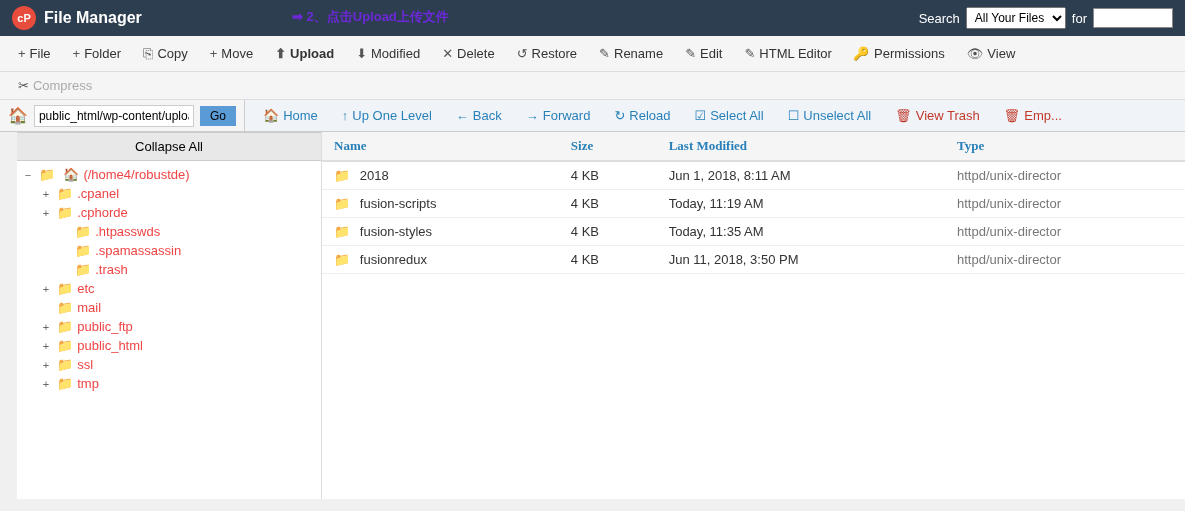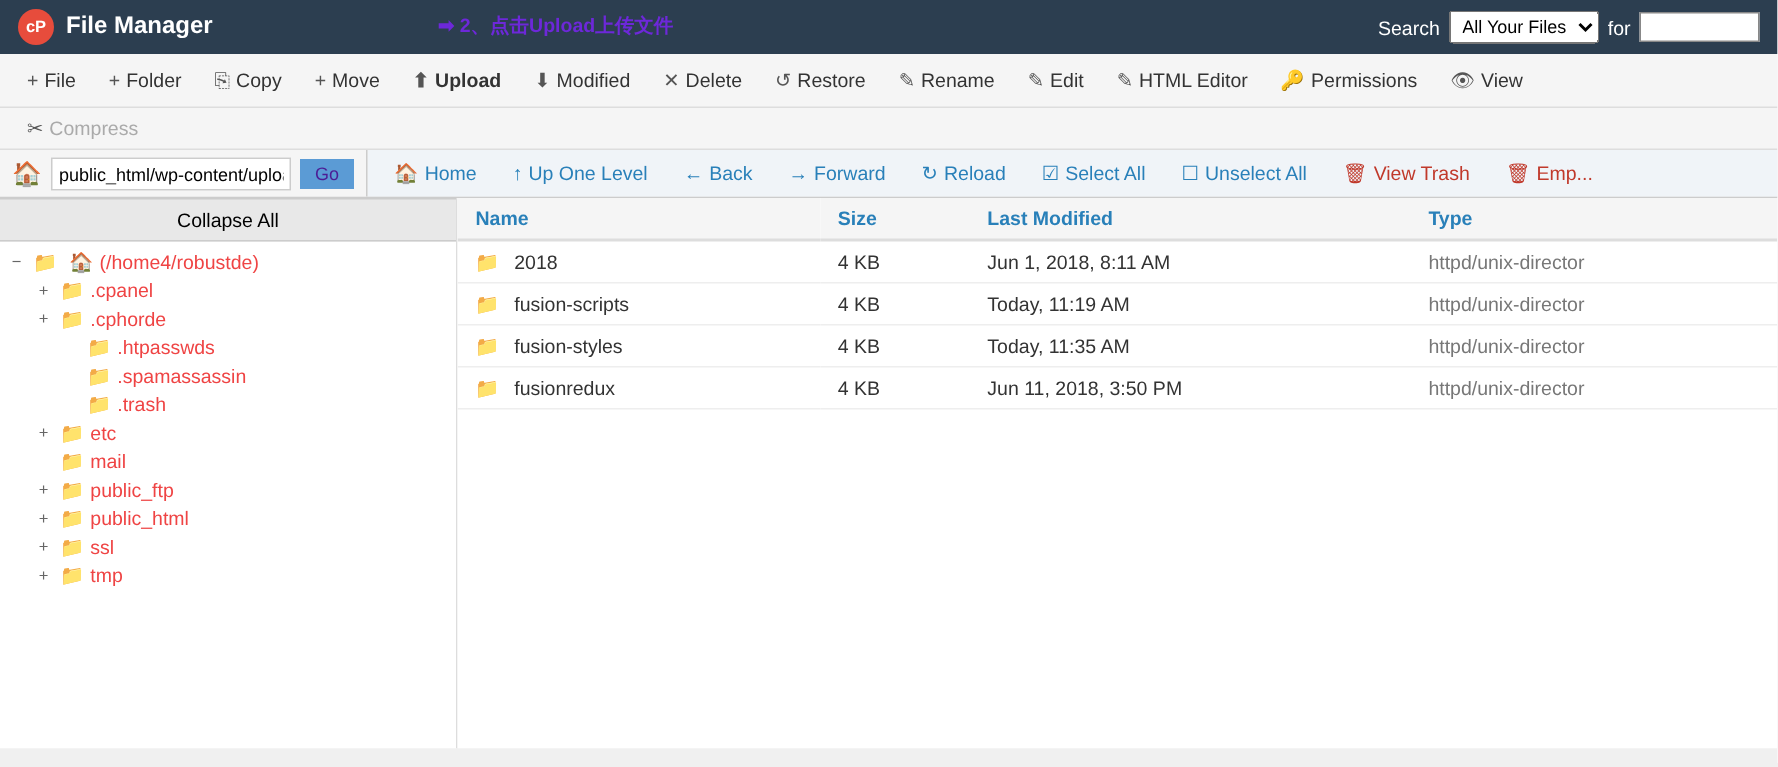--- a/index.html
+++ b/index.html
@@ -143,20 +143,21 @@
       min-height: 300px;
     }
 
     
     .sidebar {
       width: 305px;
       min-width: 305px;
       background: white;
       border-right: 1px solid #ddd;
       overflow-y: auto;
+      margin-left: 17px;
     }
     .collapse-all-btn {
       width: 100%;
       padding: 6px 12px;
       background: #e8e8e8;
       border: 1px solid #ccc;
       border-left: none;
       border-right: none;
       cursor: pointer;
       text-align: center;
@@ -188,20 +189,21 @@
     }
     .file-table th {
       background: #f5f5f5;
       border-bottom: 2px solid #ddd;
       padding: 6px 12px;
       text-align: left;
       font-size: 13px;
       color: #2980b9;
       cursor: pointer;
       white-space: nowrap;
+      font-family: Liberation Serif, serif;
     }
     .file-table td {
       padding: 6px 12px;
       border-bottom: 1px solid #eee;
       font-size: 13px;
       color: #333;
       white-space: nowrap;
     }
     .file-table .folder-icon { color: #f0a500; margin-right: 6px; }
     .file-table td.type { color: #777; }
@@ -297,21 +299,21 @@
       <span class="icon">✂</span>
       <span>Compress</span>
     </button>
   </div>
 
   <div style="display:flex; border-bottom:1px solid #ccc; position:relative;">
 
     <div class="pathbar" style="border-bottom:none; border-right:1px solid #ccc;">
       <span class="home-icon">🏠</span>
       <input type="text" value="public_html/wp-content/uploa..." style="width: 160px; font-size: 12px; padding: 3px 4px; border: 1px solid rgb(204, 204, 204);">
-      <button class="go-btn" style="padding:3px 10px; background:#5b9bd5; color:#4c1d95; border:none; cursor:pointer; font-size:12px;">Go</button>
+      <button class="go-btn" style="padding:3px 10px; background:#5b9bd5; color:#000000; border:none; cursor:pointer; font-size:12px;">Go</button>
 
     </div>
 
     <div class="navbar" style="flex:1; border-bottom:none;">
       <button class="navbar-btn">
         <span>🏠</span>
         <span>Home</span>
       </button>
       <button class="navbar-btn">
         <span>↑</span>

